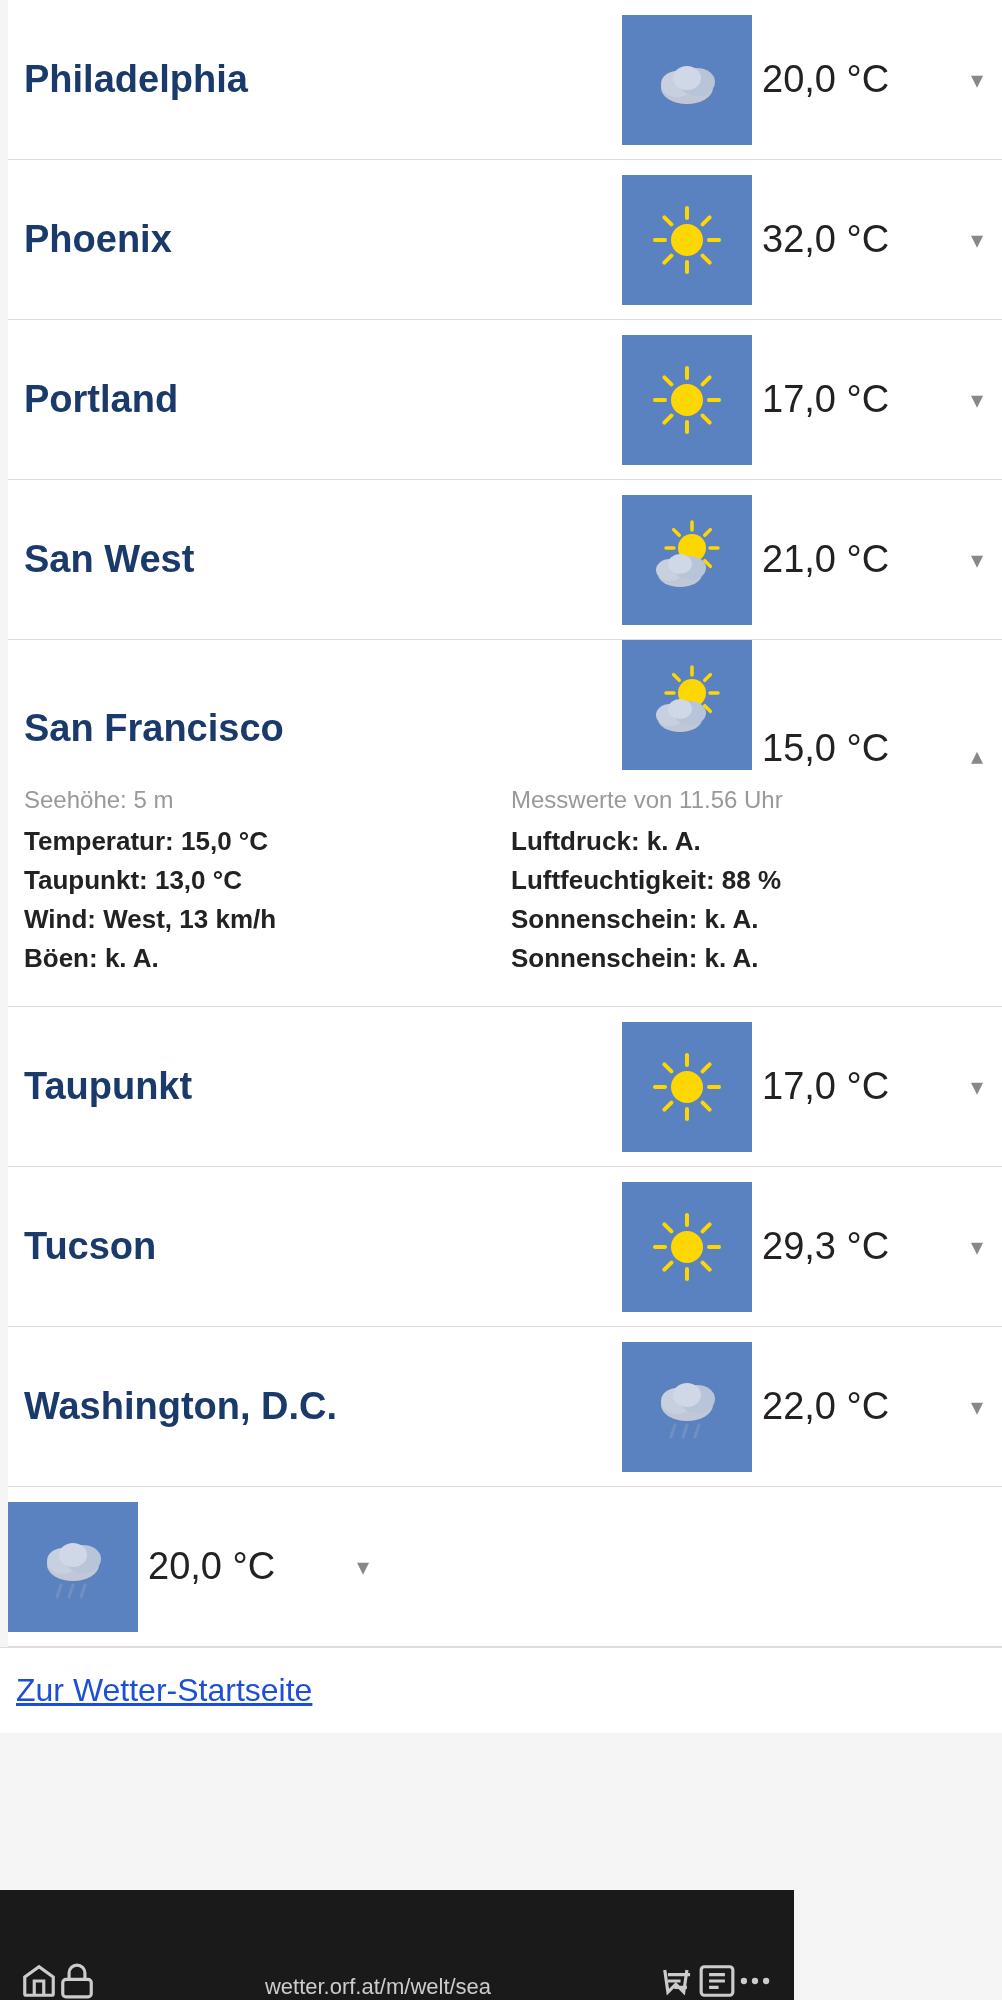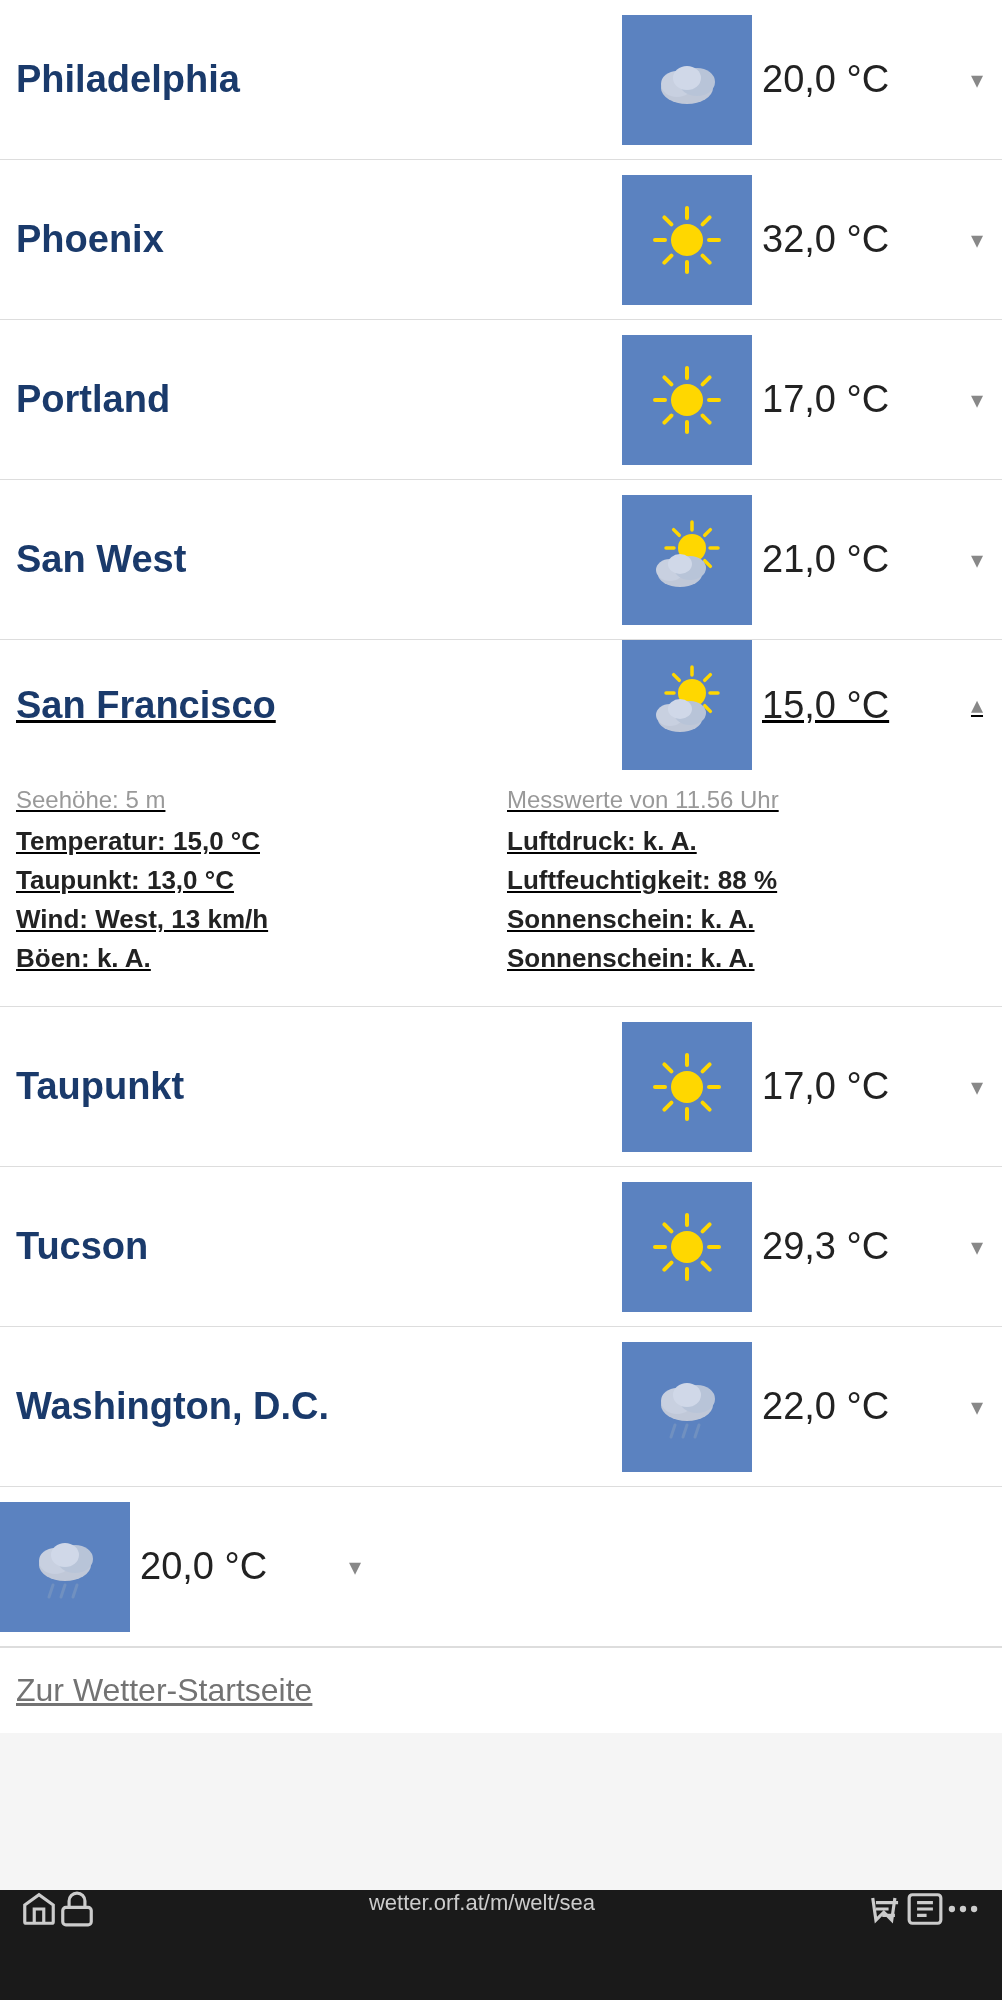--- a/index.html
+++ b/index.html
@@ -5,34 +5,34 @@
     * { margin: 0; padding: 0; box-sizing: border-box; }
     body {
       font-family: Arial, sans-serif;
       background: #f5f5f5;
       width: 1002px;
       min-height: 2000px;
     }
 
     .weather-list {
       background: #15803d;
+      margin-left: 8px;
     }
 
     .weather-row {
       display: flex;
       align-items: center;
       border-bottom: 1px solid #ddd;
       background: #fff;
       min-height: 160px;
     }
 
     .weather-row.expanded {
       flex-wrap: wrap;
-      align-items: center;
-      text-decoration: underline;
+      align-items: flex-end;
     }
 
     .city-name {
       flex: 1;
       padding: 20px 16px;
       font-size: 38px;
       font-weight: bold;
       color: #1a3a6b;
     }
 
@@ -84,25 +84,25 @@
       font-size: 26px;
       color: #222;
       margin-bottom: 8px;
       font-weight: bold;
     }
 
     
     .bottom-nav {
       position: fixed;
       bottom: 0;
-      width: 1002px;
+      width: 794px;
       height: 110px;
       background: #1a1a1a;
       display: flex;
-      align-items: flex-start;
+      align-items: flex-end;
       justify-content: space-around;
       padding: 0 20px;
     }
 
     .nav-icon {
       color: #ccc;
       font-size: 36px;
       display: flex;
       align-items: center;
       justify-content: center;
@@ -113,21 +113,21 @@
       font-size: 22px;
       flex: 1;
       text-align: center;
       padding: 0 10px;
     }
 
     
     .footer-link {
       padding: 24px 16px;
       font-size: 32px;
-      color: #737373;
+      color: #1d4ed8;
       text-decoration: underline;
       background: #fff;
       border-top: 1px solid #ddd;
     }
 
     .spacer-bottom {
       height: 120px;
     }
 
     

